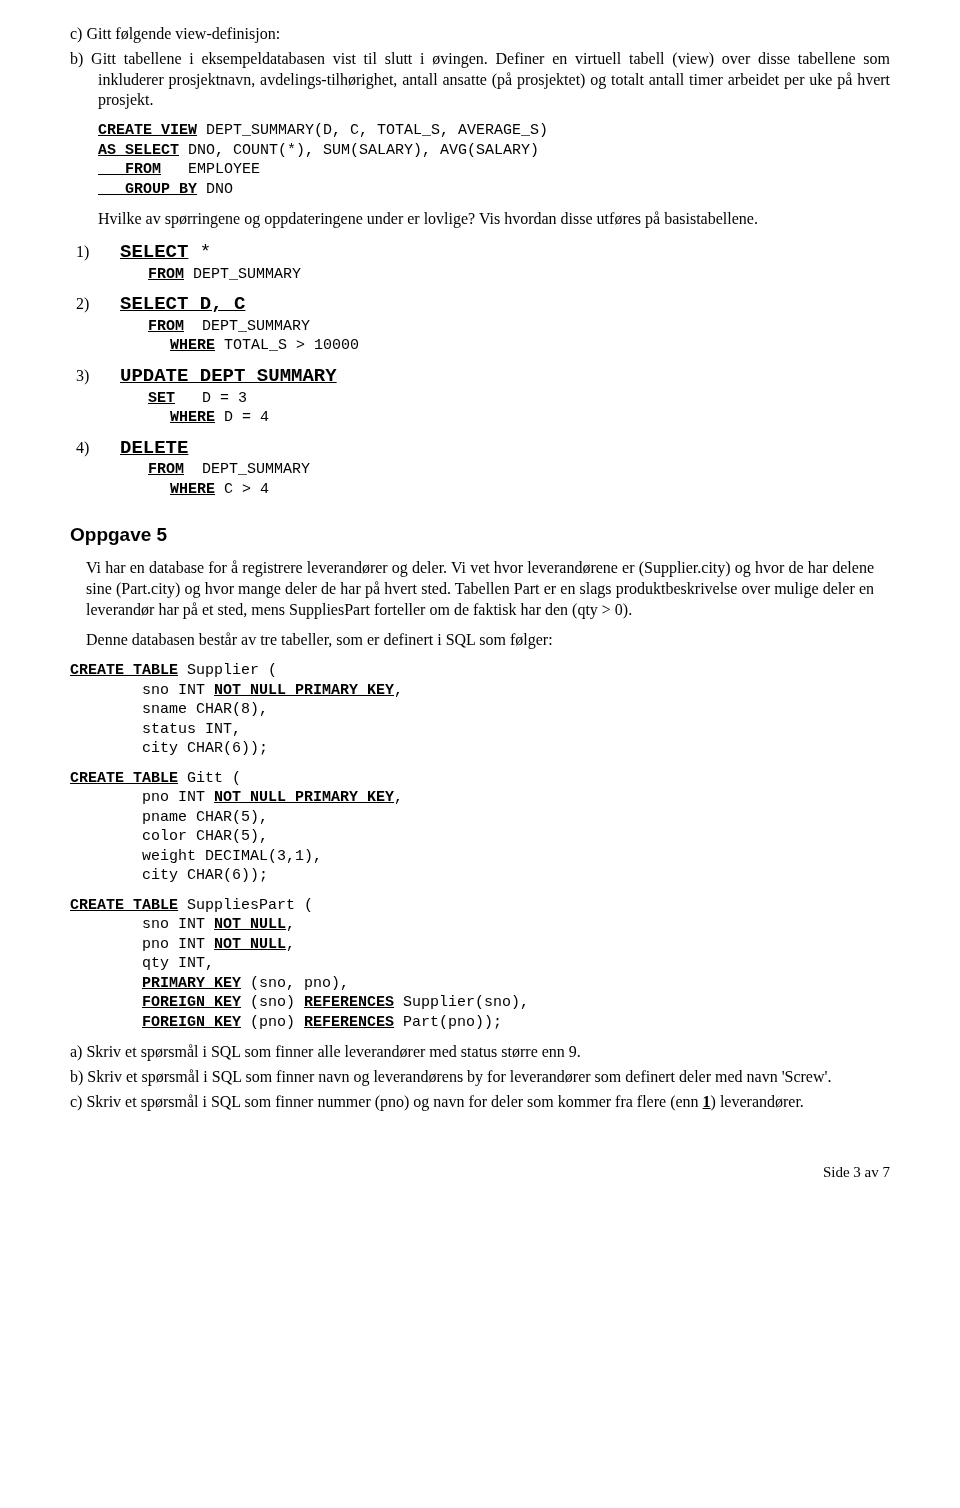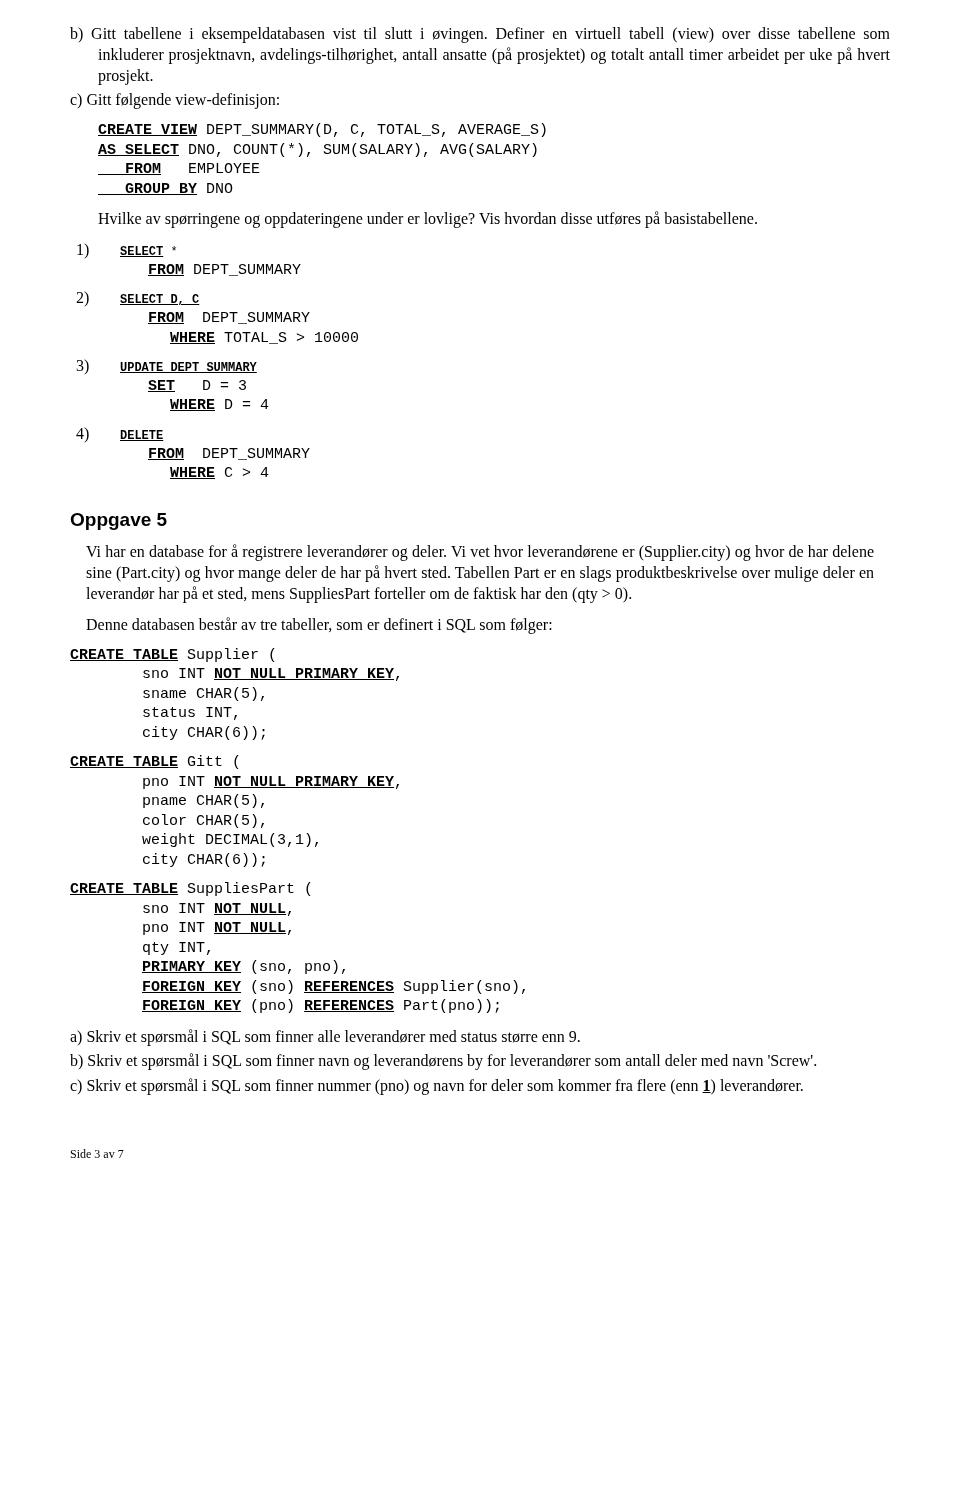--- a/index.html
+++ b/index.html
@@ -35,21 +35,21 @@
     }
     .code-block2 {
       font-family: "Courier New", Courier, monospace;
       font-size: 15px;
       white-space: pre;
       margin: 10px 0 10px 0;
       line-height: 1.3;
     }
     .code-inline {
       font-family: "Courier New", Courier, monospace;
-      font-size: 12px;
+      font-size: 19px;
       margin-top: 44px;
     }
     .code-block-indent {
       font-family: "Courier New", Courier, monospace;
       font-size: 15px;
       white-space: pre;
       margin: 0 0 0 50px;
       line-height: 1.3;
     }
     .para {
@@ -60,40 +60,40 @@
       margin: 10px 0 10px 28px;
       text-align: justify;
     }
     h2.oppgave {
       font-family: Arial, Helvetica, sans-serif;
       font-size: 19px;
       font-weight: bold;
       margin: 24px 0 10px 0;
     }
     .footer {
-      text-align: left;
+      text-align: right;
       margin-top: 50px;
-      font-size: 12px;
+      font-size: 15px;
     }
     b { font-weight: bold; text-decoration: underline; }
     .numlabel { display: inline-block; width: 22px; }
   </style>
 </head>
 <body>
 
 <div class="page">
 
   <div class="hang">
-    <span>b)</span>
-    <span>Gitt tabellene i eksempeldatabasen vist til slutt i øvingen. Definer en virtuell tabell (view) over disse tabellene som inkluderer prosjektnavn, avdelings-tilhørighet, antall ansatte (på prosjektet) og totalt antall timer arbeidet per uke på hvert prosjekt.</span>
+    <span>c)</span>
+    <span>Gitt følgende view-definisjon:</span>
   </div>
 
   <div class="hang">
-    <span>c)</span>
-    <span>Gitt følgende view-definisjon:</span>
+    <span>b)</span>
+    <span>Gitt tabellene i eksempeldatabasen vist til slutt i øvingen. Definer en virtuell tabell (view) over disse tabellene som inkluderer prosjektnavn, avdelings-tilhørighet, antall ansatte (på prosjektet) og totalt antall timer arbeidet per uke på hvert prosjekt.</span>
   </div>
 
   <div class="code-block"><b>CREATE VIEW</b><span> DEPT_SUMMARY(D, C, TOTAL_S, AVERAGE_S)</span>
 <b>AS SELECT</b><span> DNO, COUNT(*), SUM(SALARY), AVG(SALARY)</span>
 <b>   FROM</b><span>   EMPLOYEE</span>
 <b>   GROUP BY</b><span> DNO</span></div>
 
   <div class="para-indent">Hvilke av spørringene og oppdateringene under er lovlige? Vis hvordan disse utføres på basistabellene.</div>
 
   <div class="num-hang">
@@ -120,21 +120,21 @@
   </div>
 
   <h2 class="oppgave">Oppgave 5</h2>
 
   <div class="para">Vi har en database for å registrere leverandører og deler. Vi vet hvor leverandørene er (Supplier.city) og hvor de har delene sine (Part.city) og hvor mange deler de har på hvert sted. Tabellen Part er en slags produktbeskrivelse over mulige deler en leverandør har på et sted, mens SuppliesPart forteller om de faktisk har den (qty &gt; 0).</div>
 
   <div class="para">Denne databasen består av tre tabeller, som er definert i SQL som følger:</div>
 
   <div class="code-block2"><b>CREATE TABLE</b><span> Supplier (</span>
 <span>        sno INT </span><b>NOT NULL PRIMARY KEY</b><span>,</span>
-<span>        sname CHAR(5),</span>
+<span>        sname CHAR(8),</span>
 <span>        status INT,</span>
 <span>        city CHAR(6));</span></div>
 
   <div class="code-block2"><b>CREATE TABLE</b><span> Gitt (</span>
 <span>        pno INT </span><b>NOT NULL PRIMARY KEY</b><span>,</span>
 <span>        pname CHAR(5),</span>
 <span>        color CHAR(5),</span>
 <span>        weight DECIMAL(3,1),</span>
 <span>        city CHAR(6));</span></div>
 
@@ -146,21 +146,21 @@
 <span>        </span><b>FOREIGN KEY</b><span> (sno) </span><b>REFERENCES</b><span> Supplier(sno),</span>
 <span>        </span><b>FOREIGN KEY</b><span> (pno) </span><b>REFERENCES</b><span> Part(pno));</span></div>
 
   <div class="hang">
     <span>a)</span>
     <span>Skriv et spørsmål i SQL som finner alle leverandører med status større enn 9.</span>
   </div>
 
   <div class="hang">
     <span>b)</span>
-    <span>Skriv et spørsmål i SQL som finner navn og leverandørens by for leverandører som antall deler med navn 'Screw'.</span>
+    <span>Skriv et spørsmål i SQL som finner navn og leverandørens by for leverandører som definert deler med navn 'Screw'.</span>
   </div>
 
   <div class="hang">
     <span>c)</span>
     <span>Skriv et spørsmål i SQL som finner nummer (pno) og navn for deler som kommer fra flere (enn </span><b>1</b><span>) leverandører.</span>
   </div>
 
   <div class="footer">Side 3 av 7</div>
 
 </div>

